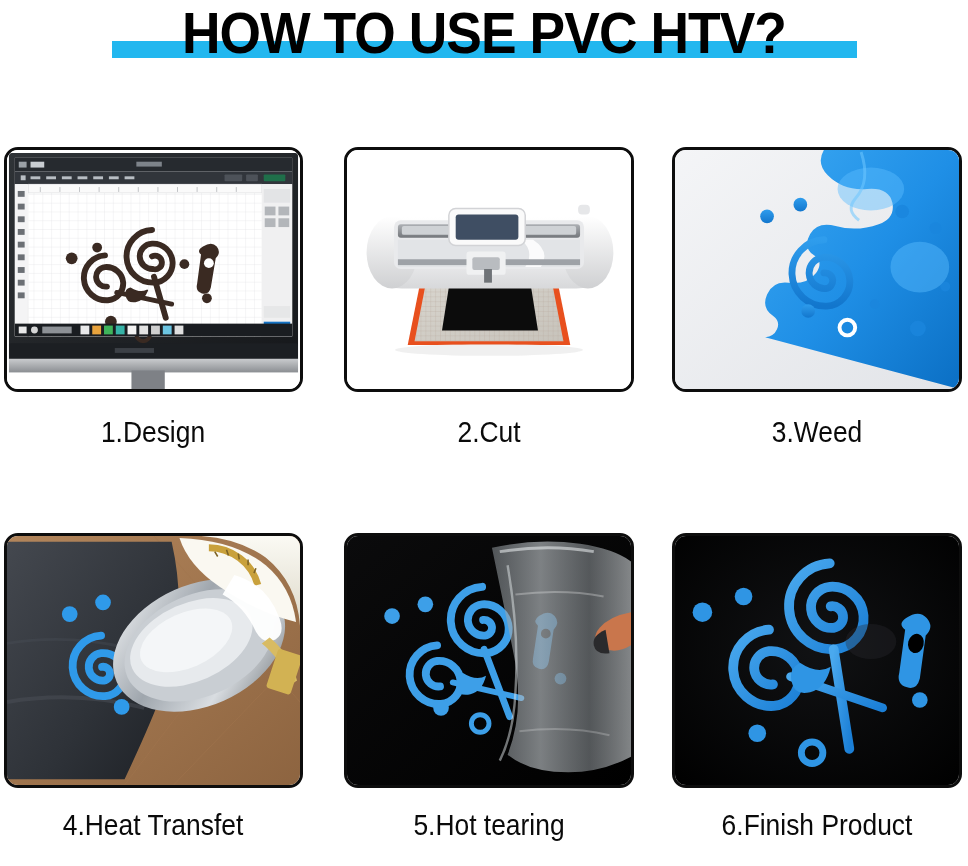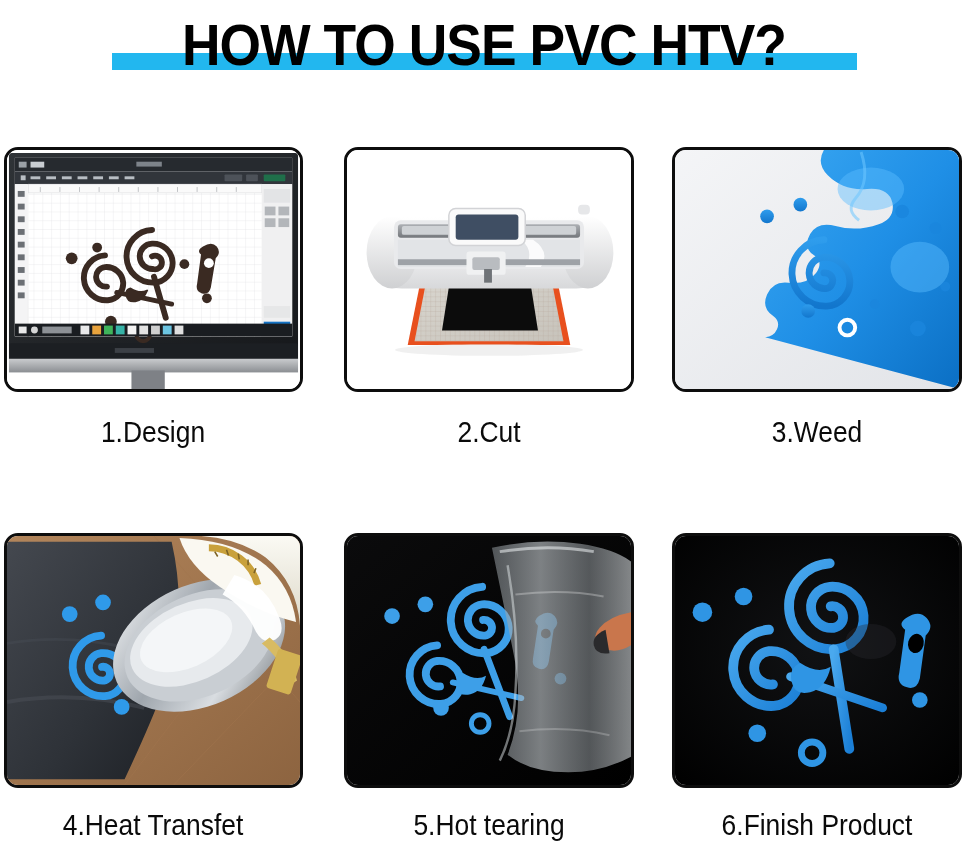--- a/index.html
+++ b/index.html
@@ -3,21 +3,21 @@
 <meta charset="utf-8">
 <style>
   html,body{margin:0;padding:0;}
   body{
     width:968px;height:866px;background:#ffffff;
     font-family:"Liberation Sans","DejaVu Sans",sans-serif;
     overflow:hidden;position:relative;
   }
   
   .title-wrap{
-    position:absolute;left:0;top:12px;width:960px;height:96px;
+    position:absolute;left:0;top:0;width:960px;height:96px;
   }
   .title-hl{
     position:absolute;left:112px;top:41px;width:745px;height:17px;
     background:#22b7ef;
   }
   .title-text{
     position:absolute;left:0;top:2px;width:968px;
     text-align:center;
     font-family:"Liberation Sans","DejaVu Sans",sans-serif;
     font-weight:bold;font-size:58px;line-height:62px;

